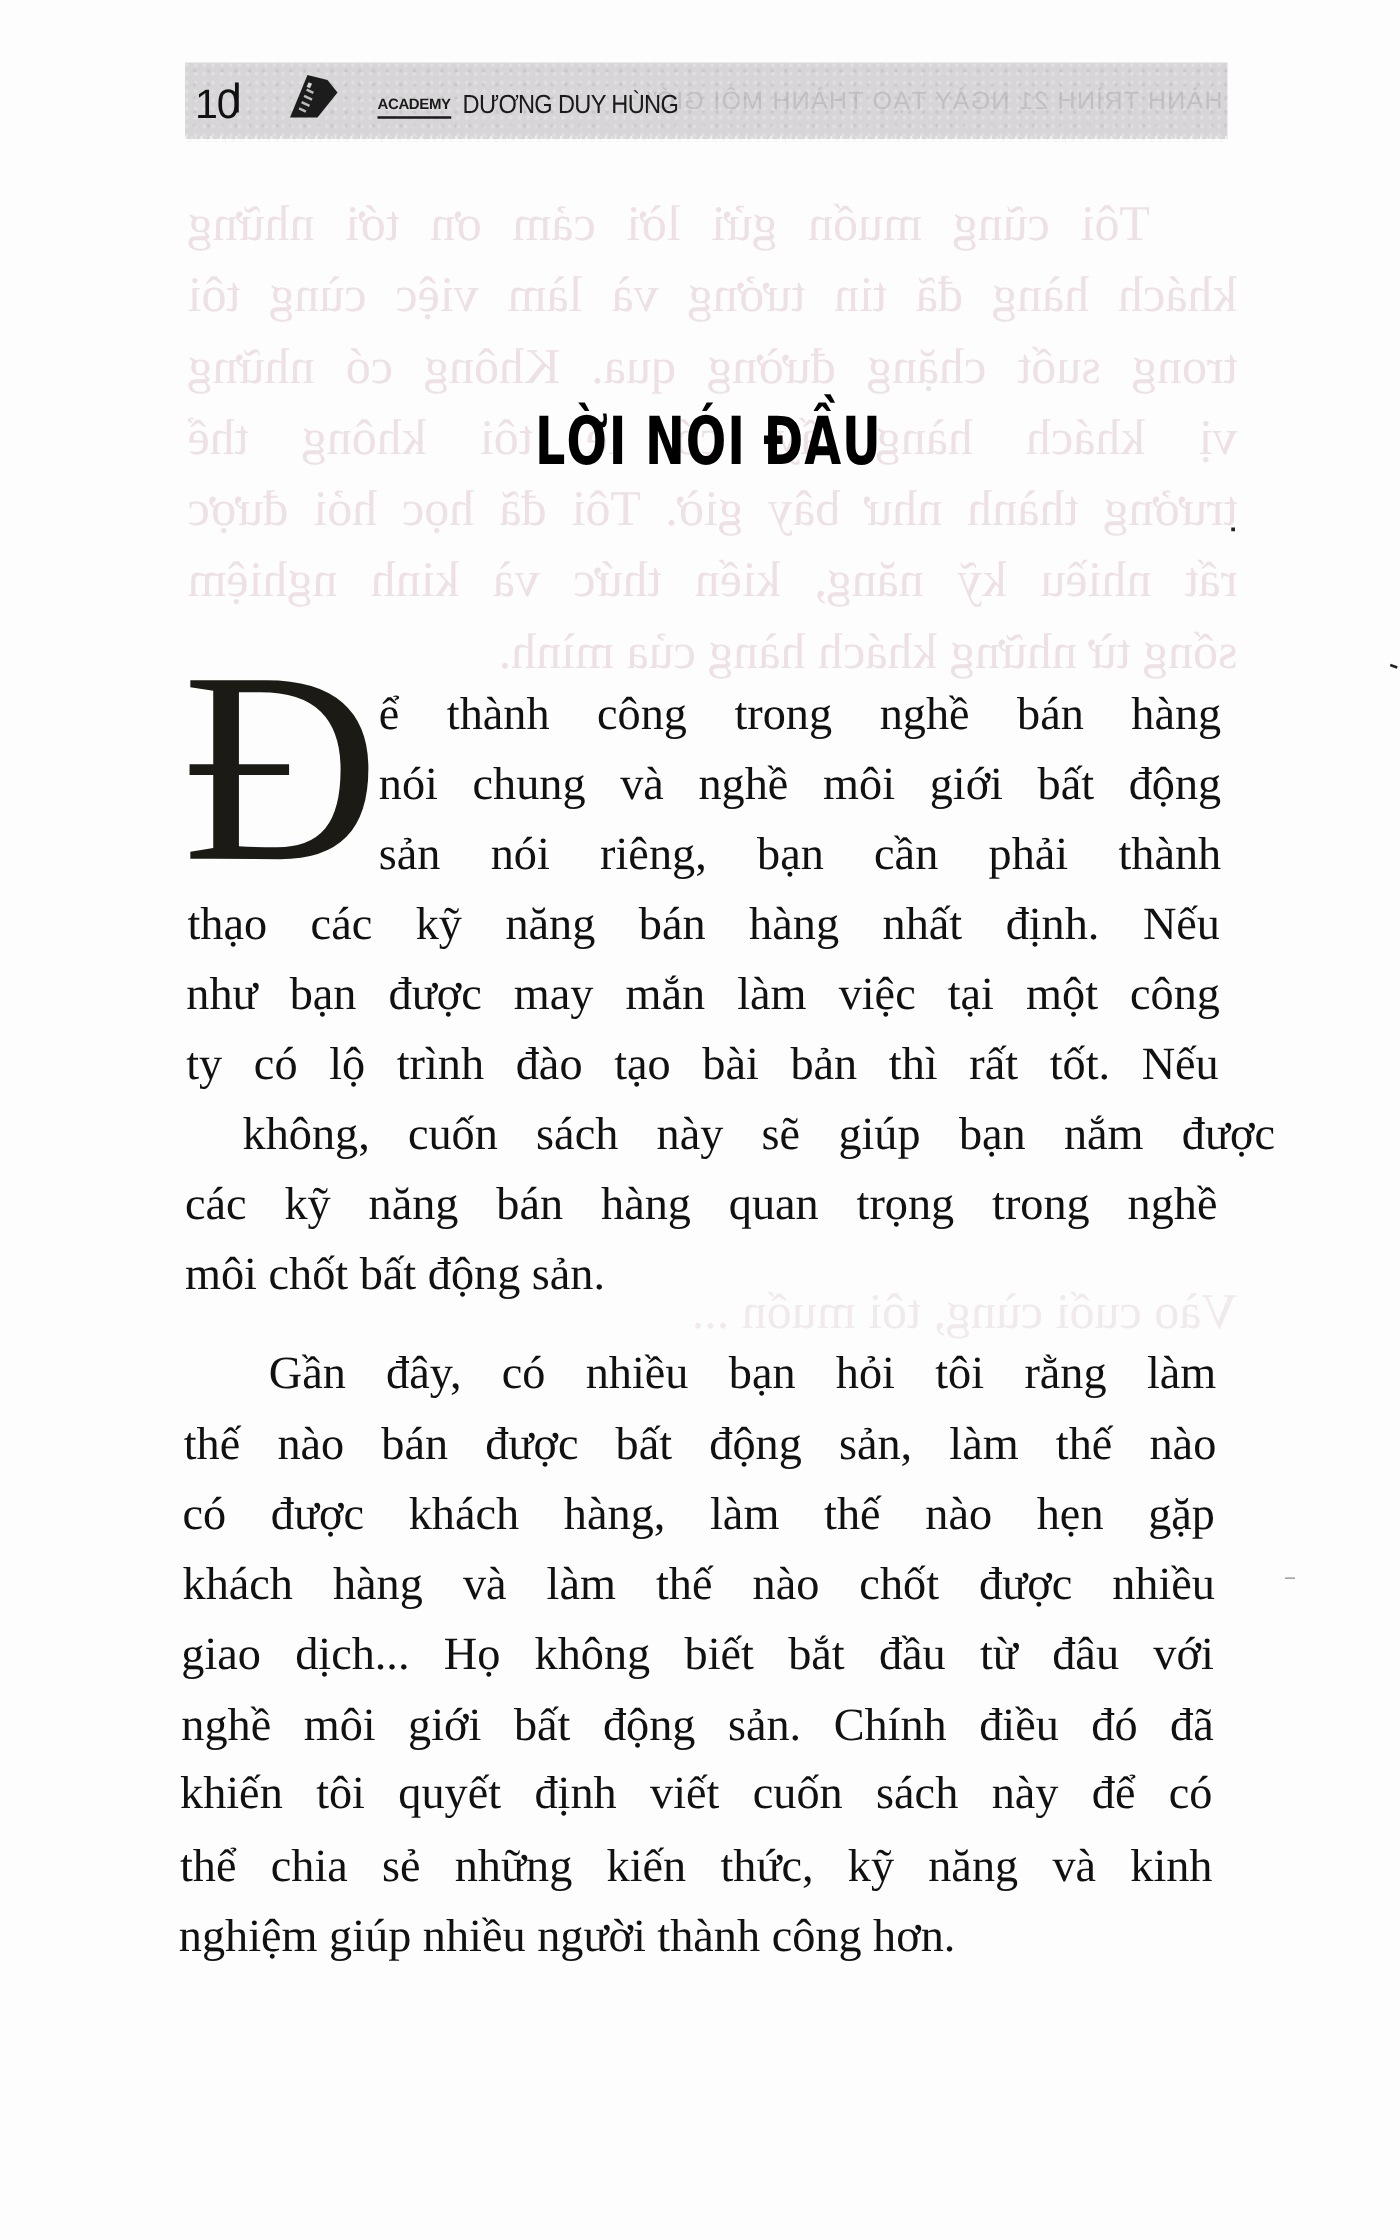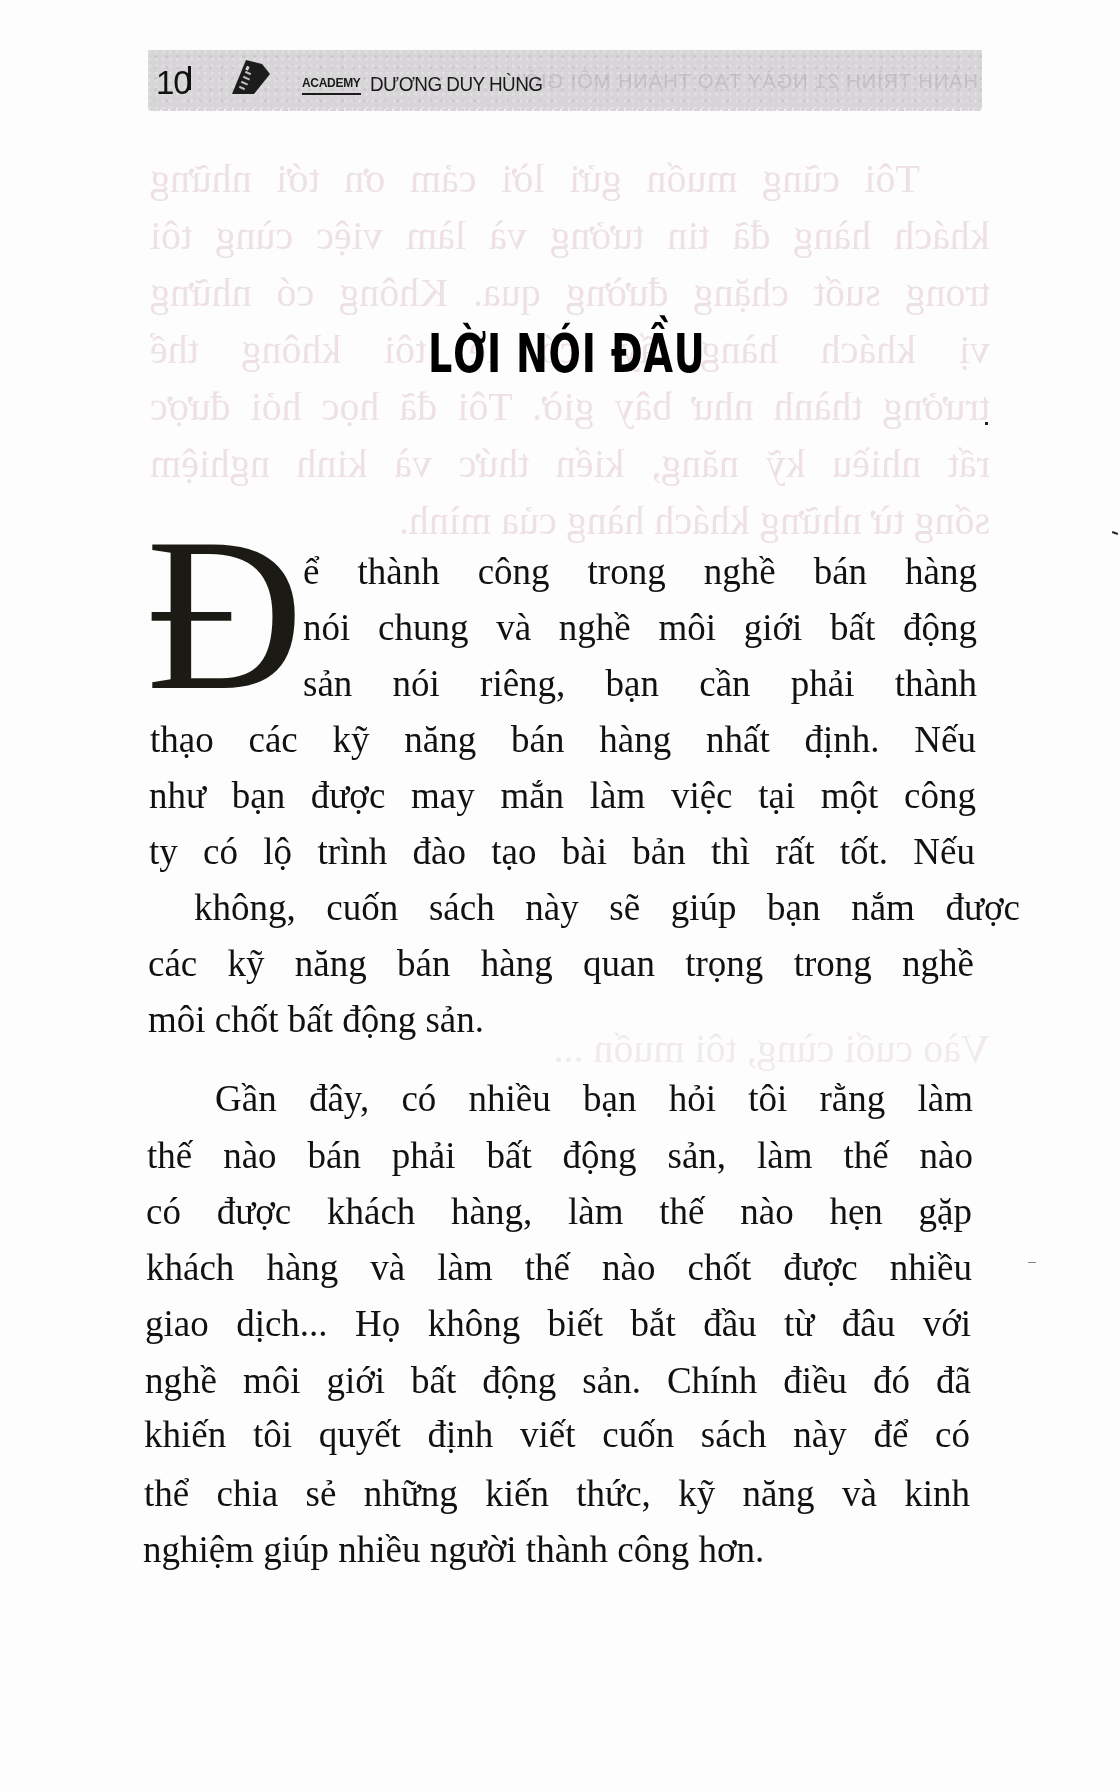--- a/index.html
+++ b/index.html
@@ -231,21 +231,21 @@
   <div class="text-line" style="left:150px; top:712px; width:826px;">thạo các kỹ năng bán hàng nhất định. Nếu</div>
   <div class="text-line" style="left:149px; top:768px; width:827px;">như bạn được may mắn làm việc tại một công</div>
   <div class="text-line" style="left:149px; top:824px; width:826px;">ty có lộ trình đào tạo bài bản thì rất tốt. Nếu</div>
   <div class="text-line" style="left:149px; top:880px; width:826px;margin-left:45px;">không, cuốn sách này sẽ giúp bạn nắm được</div>
   <div class="text-line" style="left:148px; top:936px; width:826px;">các kỹ năng bán hàng quan trọng trong nghề</div>
   <div class="text-line last" style="left:148px; top:992px; width:826px;">môi chốt bất động sản.</div>
 </div>
 
 <div>
   <div class="text-line indent" style="left:147px; top:1071px; width:826px;">Gần đây, có nhiều bạn hỏi tôi rằng làm</div>
-  <div class="text-line" style="left:147px; top:1128px; width:826px;">thế nào bán phải bất động sản, làm thế nào</div>
+  <div class="text-line" style="left:147px; top:1128px; width:826px;">thế nào bán được bất động sản, làm thế nào</div>
   <div class="text-line" style="left:146px; top:1184px; width:826px;">có được khách hàng, làm thế nào hẹn gặp</div>
   <div class="text-line" style="left:146px; top:1240px; width:826px;">khách hàng và làm thế nào chốt được nhiều</div>
   <div class="text-line" style="left:145px; top:1296px; width:826px;">giao dịch... Họ không biết bắt đầu từ đâu với</div>
   <div class="text-line" style="left:145px; top:1353px; width:826px;">nghề môi giới bất động sản. Chính điều đó đã</div>
   <div class="text-line" style="left:144px; top:1407px; width:826px;">khiến tôi quyết định viết cuốn sách này để có</div>
   <div class="text-line" style="left:144px; top:1466px; width:826px;">thể chia sẻ những kiến thức, kỹ năng và kinh</div>
   <div class="text-line last" style="left:143px; top:1522px; width:826px;">nghiệm giúp nhiều người thành công hơn.</div>
 </div>
 
 <div class="stray-mark" style="left:985px; top:422px; width:3px; height:3px;"></div>

